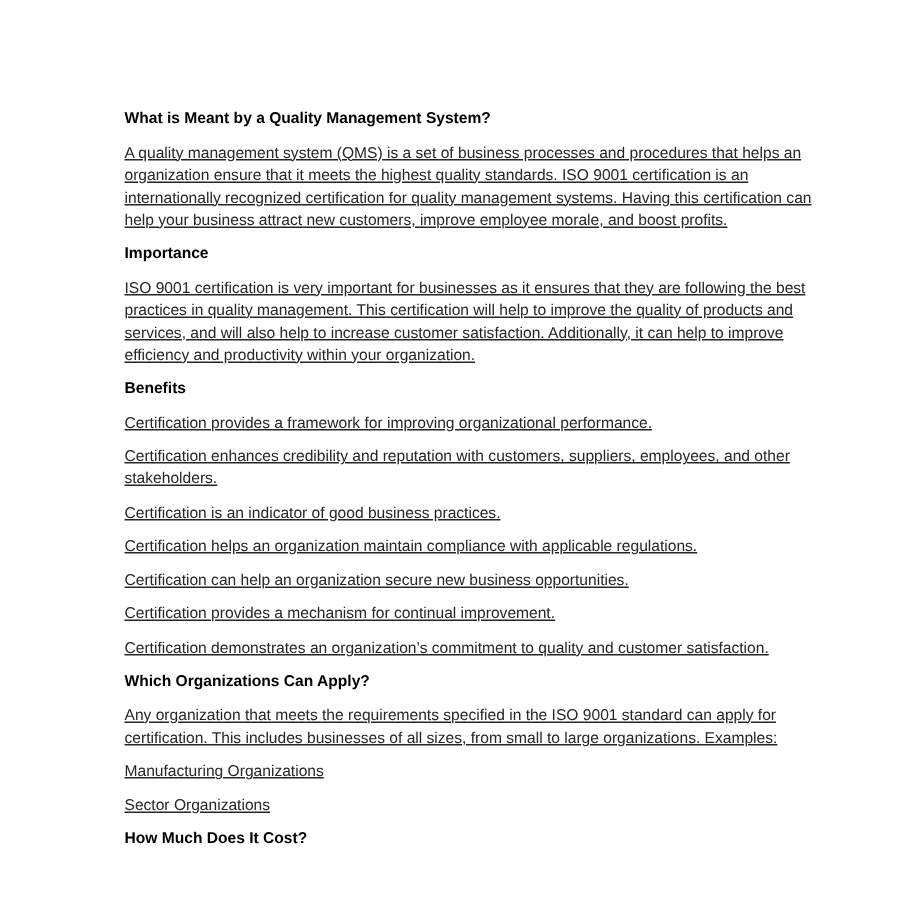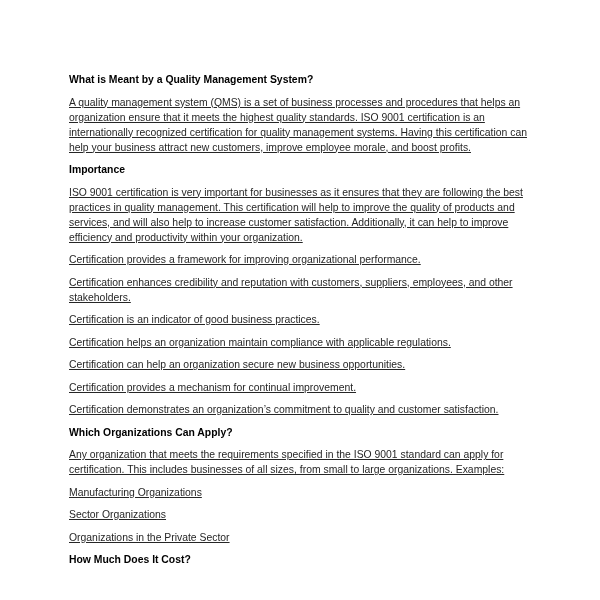--- a/index.html
+++ b/index.html
@@ -1,19 +1,19 @@
 <!DOCTYPE html>
 <html><head>
 <meta charset="utf-8">
 <style>
   html, body { margin: 0; padding: 0; background: #ffffff; }
   body { width: 600px; height: 600px; overflow: hidden; position: relative; }
   .page {
     position: absolute;
-    left: 69px;
+    left: 83px;
     top: 72px;
     width: 470px;
     font-family: "Liberation Sans", sans-serif;
     font-size: 10.4px;
     line-height: 15px;
     color: #262626;
   }
   .heading {
     font-weight: bold;
     color: #000000;
@@ -32,33 +32,33 @@
     <p class="heading">What is Meant by a Quality Management System?</p>
     <p class="para">A quality management system (QMS) is a set of business processes and procedures that helps an organization ensure that it meets the highest quality standards. ISO 9001 certification is an internationally recognized certification for quality management systems. Having this certification can help your business attract new customers, improve employee morale, and boost profits.</p>
   </div>
 
   <div>
     <p class="heading">Importance</p>
     <p class="para">ISO 9001 certification is very important for businesses as it ensures that they are following the best practices in quality management. This certification will help to improve the quality of products and services, and will also help to increase customer satisfaction. Additionally, it can help to improve efficiency and productivity within your organization.</p>
   </div>
 
   <div>
+    <p class="heading">Benefits</p>
     <p class="para">Certification provides a framework for improving organizational performance.</p>
     <p class="para">Certification enhances credibility and reputation with customers, suppliers, employees, and other stakeholders.</p>
     <p class="para">Certification is an indicator of good business practices.</p>
     <p class="para">Certification helps an organization maintain compliance with applicable regulations.</p>
     <p class="para">Certification can help an organization secure new business opportunities.</p>
     <p class="para">Certification provides a mechanism for continual improvement.</p>
     <p class="para">Certification demonstrates an organization’s commitment to quality and customer satisfaction.</p>
   </div>
 
   <div>
     <p class="heading">Which Organizations Can Apply?</p>
     <p class="para">Any organization that meets the requirements specified in the ISO 9001 standard can apply for certification. This includes businesses of all sizes, from small to large organizations. Examples:</p>
     <p class="para">Manufacturing Organizations</p>
     <p class="para">Sector Organizations</p>
-    <p class="para">Organizations in the Private Sector</p>
   </div>
 
   <div>
     <p class="heading">How Much Does It Cost?</p>
   </div>
 </div>
 
 </body></html>

